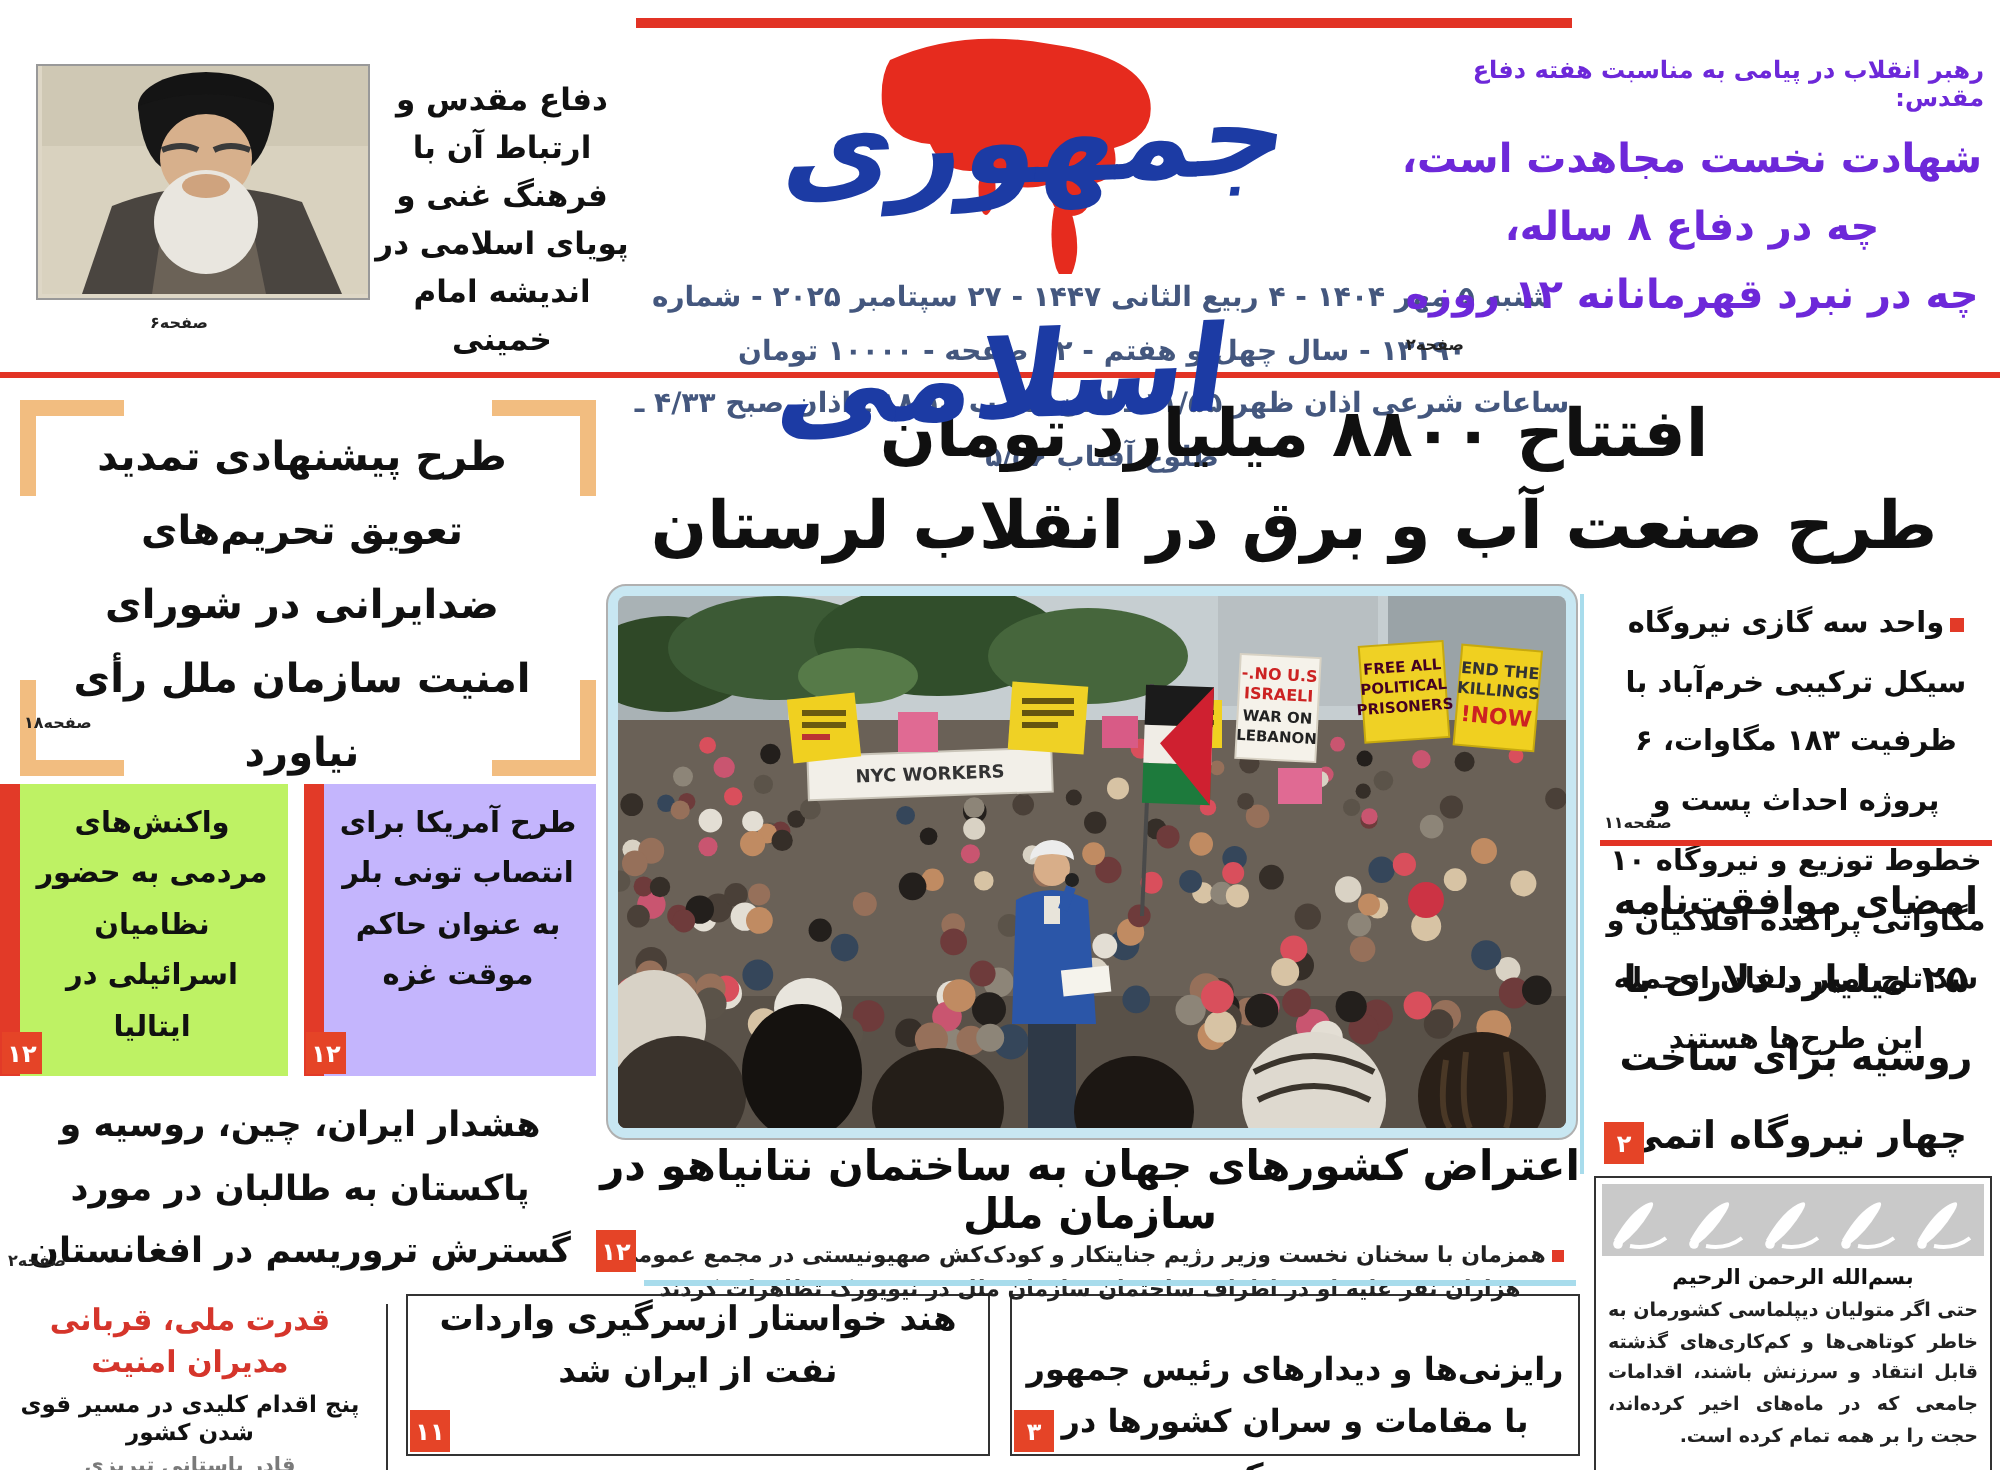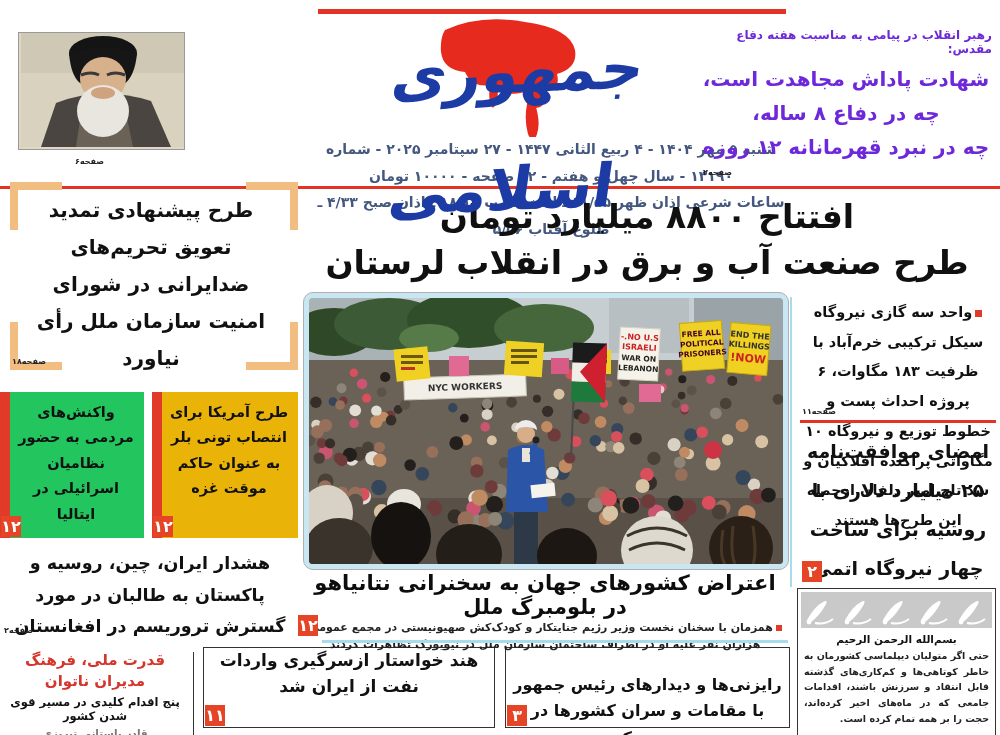--- a/index.html
+++ b/index.html
@@ -3,21 +3,21 @@
 <meta charset="utf-8">
 <style>
   html,body{margin:0;padding:0;}
   body{width:1000px;height:735px;overflow:hidden;background:#fff;
        font-family:"DejaVu Sans",sans-serif;-webkit-font-smoothing:antialiased;}
   #page{position:relative;width:1000px;height:735px;background:#fff;direction:rtl;}
   .abs{position:absolute;}
   .rule{background:#e23325;}
   .ptag{font-size:8px;color:#222;font-weight:bold;}
   .badge{position:absolute;width:20px;height:21px;background:#e54427;color:#fff;
-         font-weight:bold;font-size:16px;display:flex;align-items:center;justify-content:center;}
+         font-weight:bold;font-size:12px;display:flex;align-items:center;justify-content:center;}
   
   #khomeini-photo{left:18px;top:32px;width:165px;height:116px;border:1px solid #999;background:#ded7c6;}
   #khomeini-head{left:186px;top:38px;width:130px;text-align:center;font-weight:bold;
                  font-size:15.5px;line-height:1.55;color:#111;}
   #khomeini-page{left:75px;top:157px;}
   #masthead-rule-top{left:318px;top:9px;width:468px;height:5px;}
   #masthead{left:325px;top:12px;width:370px;height:122px;text-align:center;}
   #masthead-logo{position:relative;z-index:2;font-size:60px;font-weight:bold;color:#1c3ba4;
                  transform:skewX(-10deg) rotate(-2deg);line-height:118px;letter-spacing:-2px;}
   #masthead-drip{position:absolute;left:60px;top:0;z-index:1;}
@@ -25,32 +25,32 @@
                  font-weight:bold;color:#44577e;line-height:1.9;}
   #leader-block{left:700px;top:28px;width:292px;text-align:center;color:#6d28d9;}
   #leader-kicker{font-size:12px;font-weight:bold;text-align:right;margin-bottom:6px;}
   .leader-line{font-size:20px;font-weight:bold;line-height:1.7;}
   #leader-page{left:703px;top:168px;}
   #main-rule{left:0;top:186px;width:1000px;height:3px;}
   
   #main-headline{left:300px;top:194px;width:694px;text-align:center;font-weight:bold;
                  font-size:33px;line-height:1.4;color:#101010;}
   
-  #sanctions-box{left:4px;top:180px;width:294px;height:192px;}
+  #sanctions-box{left:4px;top:198px;width:294px;height:192px;}
   .corner{position:absolute;width:44px;height:40px;border:0 solid #f2bd80;}
   .corner.tl{left:6px;top:2px;border-left:8px solid #f2bd80;border-top:8px solid #f2bd80;}
   .corner.tr{right:0px;top:2px;border-right:8px solid #f2bd80;border-top:8px solid #f2bd80;}
   .corner.bl{left:6px;bottom:2px;border-left:8px solid #f2bd80;border-bottom:8px solid #f2bd80;}
   .corner.br{right:0px;bottom:2px;border-right:8px solid #f2bd80;border-bottom:8px solid #f2bd80;}
   #sanctions-text{position:absolute;left:20px;top:12px;width:254px;text-align:center;
                   font-size:20px;font-weight:bold;line-height:1.85;color:#111;}
   #sanctions-page{left:12px;top:357px;}
   .side-box{height:146px;}
-  #italy-box{left:0;top:392px;width:144px;background:#22c55e;}
-  #blair-box{left:152px;top:392px;width:146px;background:#eab308;}
+  #italy-box{left:0;top:392px;width:144px;background:#bef264;}
+  #blair-box{left:152px;top:392px;width:146px;background:#c4b5fd;}
   .redbar{position:absolute;left:0;top:0;width:10px;height:100%;background:#e23a28;}
   .side-text{position:absolute;right:6px;left:14px;top:8px;text-align:center;
              font-size:14.5px;font-weight:bold;line-height:1.75;color:#111;}
   #taliban-block{left:0;top:548px;width:300px;text-align:center;font-size:17.5px;
                  font-weight:bold;line-height:1.8;color:#111;}
   #taliban-page{left:4px;top:626px;}
   
   #power-box{left:4px;top:650px;width:182px;text-align:center;}
   #power-title{font-size:15px;font-weight:bold;color:#d5352b;line-height:1.4;}
   #power-sub{font-size:11.5px;font-weight:bold;color:#111;margin-top:3px;}
@@ -101,39 +101,40 @@
       <path d="M20,114 L35,70 Q80,52 130,68 L150,114 Z" fill="#4a4540"></path>
       <path d="M55,114 L60,80 L105,80 L112,114 Z" fill="#6b6257"></path>
       <ellipse cx="82" cy="20" rx="34" ry="17" fill="#141414"></ellipse>
       <path d="M48,20 Q50,46 62,52 L102,52 Q114,44 116,20 Q82,8 48,20Z" fill="#161616"></path>
       <ellipse cx="82" cy="46" rx="23" ry="22" fill="#d7b08c"></ellipse>
       <path d="M60,42 Q70,38 78,42 M86,42 Q94,38 104,42" stroke="#3a3a3a" stroke-width="3" fill="none"></path>
       <ellipse cx="82" cy="78" rx="26" ry="26" fill="#e9e6df"></ellipse>
       <ellipse cx="82" cy="60" rx="12" ry="6" fill="#cfa37e"></ellipse>
     </svg>
   </div>
+  <div class="abs" id="khomeini-head">دفاع مقدس و ارتباط آن با فرهنگ غنی و پویای اسلامی در اندیشه امام خمینی</div>
   <div class="abs ptag" id="khomeini-page">صفحه۶</div>
 
   <div class="abs rule" id="masthead-rule-top"></div>
   <div class="abs" id="masthead">
     <svg id="masthead-drip" width="250" height="125" viewBox="0 0 250 125">
       <path d="M60,18 Q95,2 140,10 Q185,16 190,38 Q193,56 172,62 Q176,78 160,80 Q162,96 150,96 Q140,96 140,80 Q120,86 110,72 Q88,78 80,60 Q58,58 56,40 Q55,26 60,18 Z" fill="#e62b1e"></path>
       <path d="M150,92 q6,18 2,30 q-4,12 -9,0 q-4,-14 -1,-30 Z" fill="#e62b1e"></path>
       <path d="M112,74 q2,12 -1,18 q-4,8 -6,-2 q-2,-10 1,-16 Z" fill="#e62b1e"></path>
     </svg>
     <div id="masthead-logo">جمهوری اسلامی</div>
   </div>
   <div class="abs" id="masthead-info">
     <div>شنبه ۵ مهر ۱۴۰۴ - ۴ ربیع الثانی ۱۴۴۷ - ۲۷ سپتامبر ۲۰۲۵ - شماره ۱۳۱۹۰ - سال چهل و هفتم - ۱۲ صفحه - ۱۰۰۰۰ تومان</div>
     <div>ساعات شرعی  اذان ظهر ۱۱/۵۵ ـ اذان مغرب ۱۸/۱۲ ـ اذان صبح ۴/۳۳ ـ طلوع آفتاب ۵/۵۶</div>
   </div>
 
   <div class="abs" id="leader-block">
     <div id="leader-kicker">رهبر انقلاب در پیامی به مناسبت هفته دفاع مقدس:</div>
-    <div class="leader-line">شهادت پاداش مجاهدت است،</div>
+    <div class="leader-line">شهادت نخست مجاهدت است،</div>
     <div class="leader-line">چه در دفاع ۸ ساله،</div>
     <div class="leader-line">چه در نبرد قهرمانانه ۱۲ روزه</div>
   </div>
   <div class="abs ptag" id="leader-page">صفحه۲</div>
 
   <div class="abs rule" id="main-rule"></div>
 
   <div class="abs" id="main-headline">
     <div>افتتاح ۸۸۰۰ میلیارد تومان</div>
     <div>طرح صنعت آب و برق در انقلاب لرستان</div>
@@ -158,21 +159,21 @@
     <div class="side-text">طرح آمریکا برای انتصاب تونی بلر به عنوان حاکم موقت غزه</div>
     <div class="badge" style="left:1px;bottom:1px;">۱۲</div>
   </div>
 
   <div class="abs" id="taliban-block">
     <div>هشدار ایران، چین، روسیه و پاکستان به طالبان در مورد گسترش تروریسم در افغانستان</div>
   </div>
   <div class="abs ptag" id="taliban-page">صفحه۲</div>
 
   <div class="abs" id="power-box">
-    <div id="power-title">قدرت ملی، فرهنگ مدیران ناتوان</div>
+    <div id="power-title">قدرت ملی، قربانی مدیران امنیت</div>
     <div id="power-sub">پنج اقدام کلیدی در مسیر قوی شدن کشور</div>
     <div id="power-author">قادر باستانی تبریزی</div>
 
   </div>
   <div class="abs" id="power-divider"></div>
 
   <div class="abs framed" id="bloomberg-box">
     <div id="bloomberg-title">هند خواستار ازسرگیری واردات نفت از ایران شد</div>
     <div class="badge" style="left:1px;bottom:1px;">۱۱</div>
   </div>
@@ -480,20 +481,20 @@
         <ellipse cx="348" cy="252" rx="36" ry="34" fill="#ded9cf"></ellipse>
         <path d="M318,238 q30,-16 60,0 M320,252 q28,-14 56,0" stroke="#3a342c" stroke-width="3" fill="none"></path>
         <ellipse cx="432" cy="250" rx="32" ry="32" fill="#2a2018"></ellipse>
         <path d="M414,232 q-4,26 2,34 M424,228 q-3,28 2,38 M444,228 q4,28 0,38" stroke="#4a3826" stroke-width="3" fill="none"></path>
         <circle cx="404" cy="152" r="9" fill="#cc3344"></circle>
       </g>
     </svg>
   </div>
 
   <div class="abs" id="caption">
-    <div id="caption-title">اعتراض کشورهای جهان به سخنرانی نتانیاهو در بلومبرگ ملل</div>
+    <div id="caption-title">اعتراض کشورهای جهان به ساختمان نتانیاهو در سازمان ملل</div>
     <div class="caption-sub"><span class="sq" style="width:6px;height:6px;"></span><span>همزمان با سخنان نخست وزیر رژیم جنایتکار و کودک‌کش صهیونیستی در مجمع عمومی</span></div>
     <div class="caption-sub">هزاران نفر علیه او در اطراف ساختمان سازمان ملل در نیویورک تظاهرات کردند</div>
   </div>
   <div class="badge" id="caption-badge">۱۲</div>
   <div class="abs" id="caption-underline"></div>
 
 </div>
 
 </body></html>

